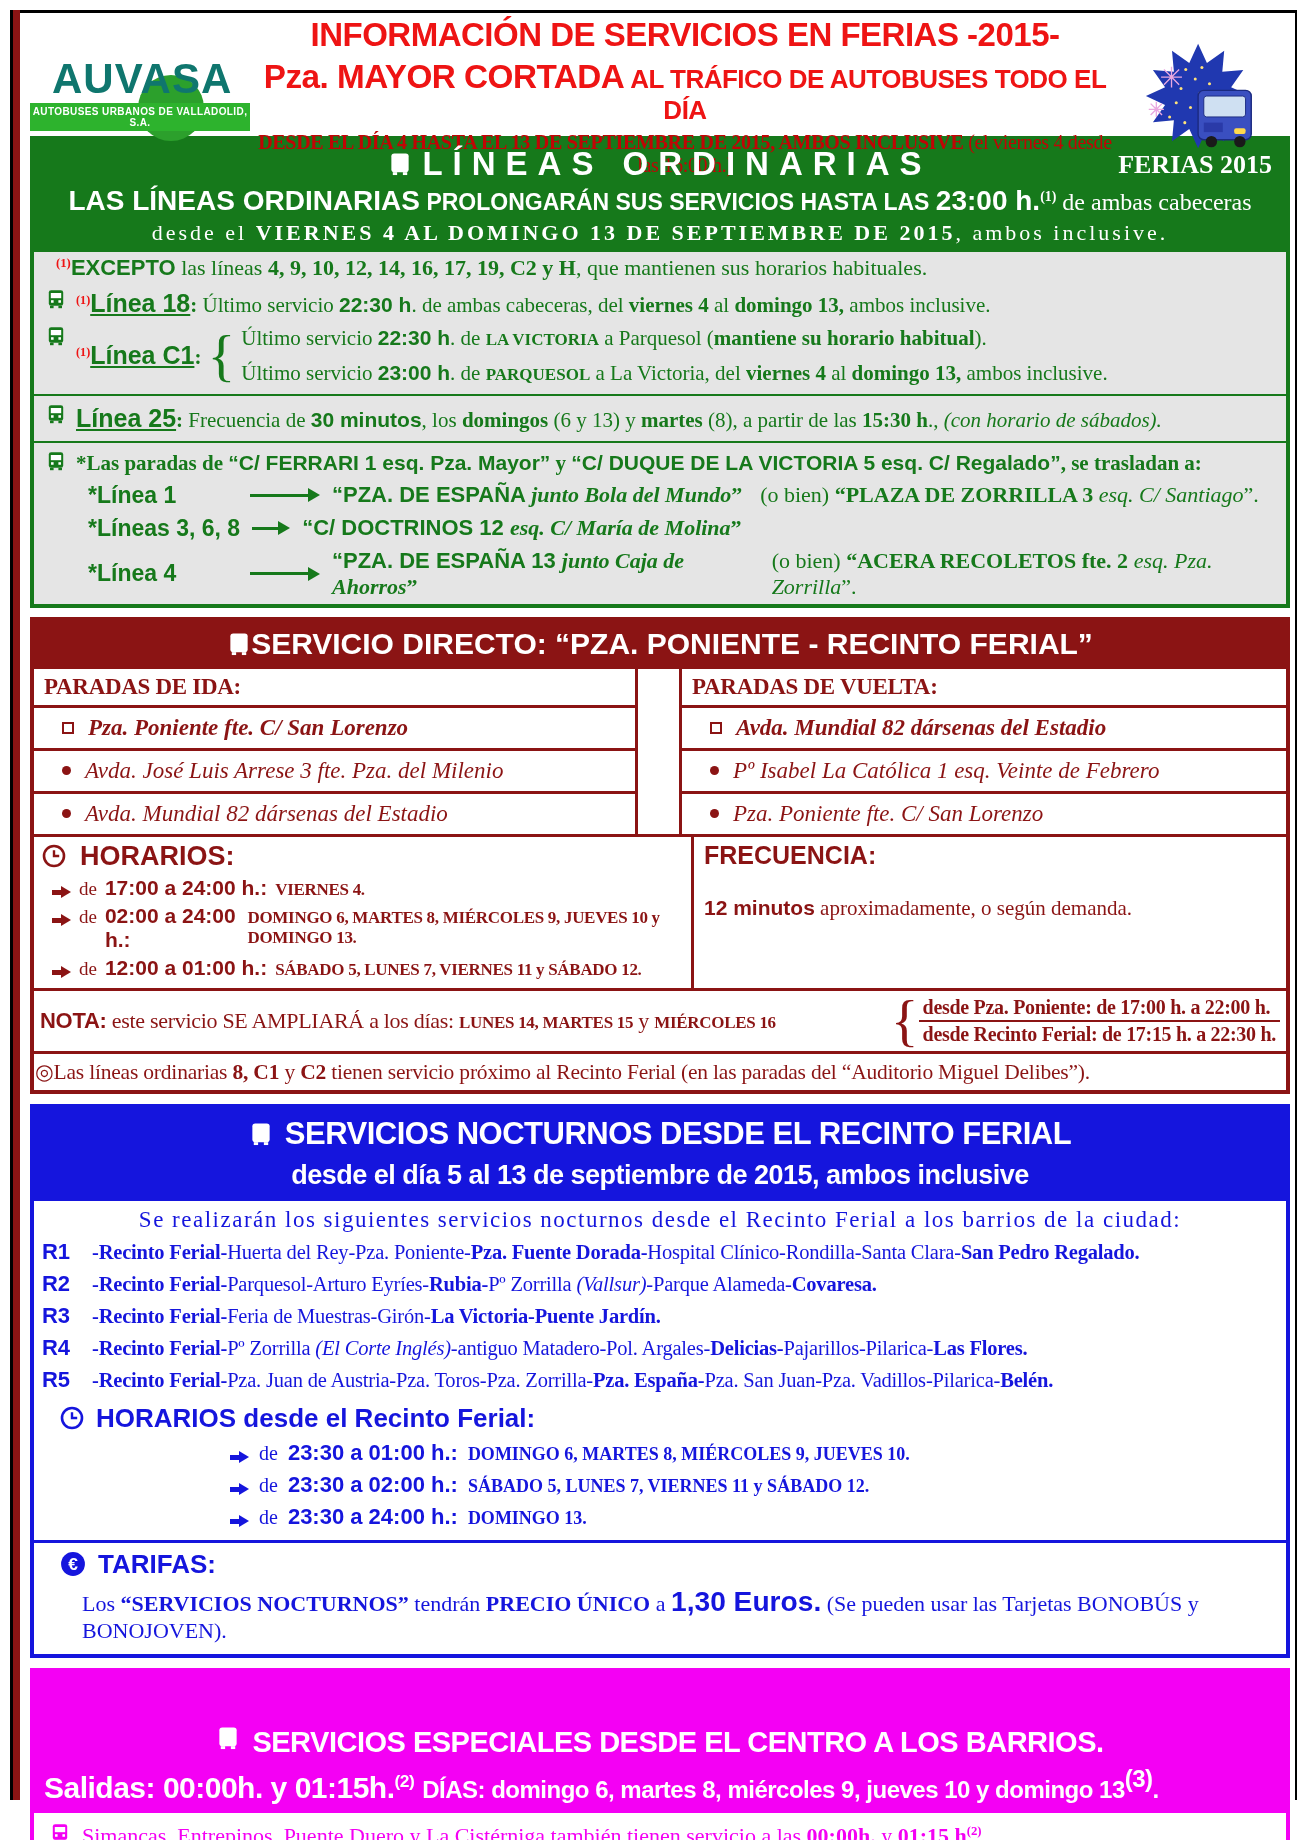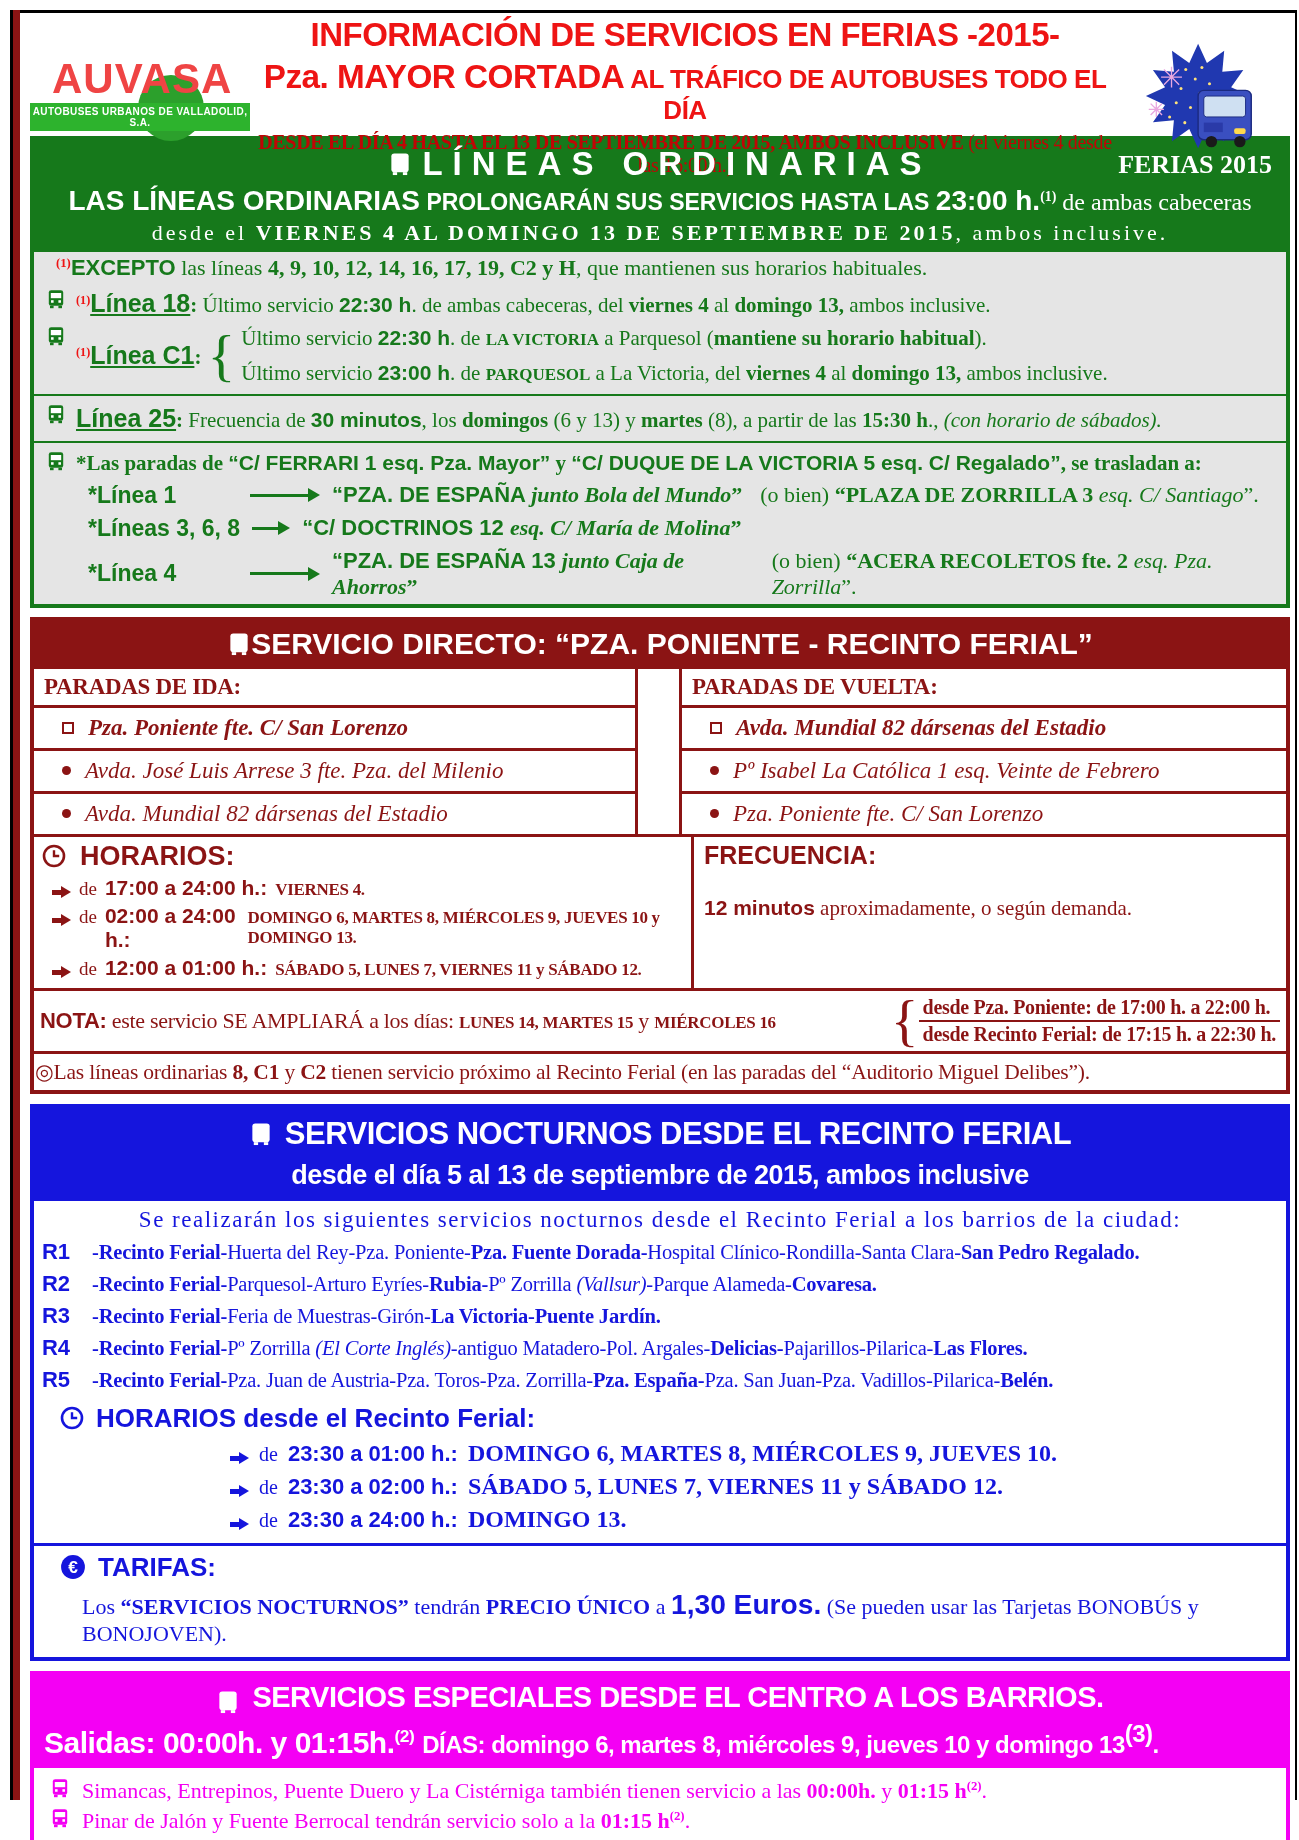--- a/index.html
+++ b/index.html
@@ -39,21 +39,21 @@
   .arrL{display:inline-flex;align-items:center;vertical-align:middle;margin:0 12px;}
   .arrL::before{content:'';width:58px;height:3px;background:currentColor;}
   .arrL::after{content:'';border-left:12px solid currentColor;border-top:7px solid transparent;border-bottom:7px solid transparent;}
   .arrL.short::before{width:26px;}
 
   
   .header{display:grid;grid-template-columns:225px 1fr 175px;align-items:center;height:116px;}
   .logo{position:relative;height:100px;width:220px;}
   .logo .circle{position:absolute;left:108px;top:28px;width:66px;height:66px;border-radius:50%;background:#2ca02c;}
   .logo .wordmark{position:absolute;left:22px;top:8px;font-family:"Liberation Sans",sans-serif;
-      font-weight:bold;font-size:42px;color:#ef4444;letter-spacing:1px;z-index:2;}
+      font-weight:bold;font-size:42px;color:#0f766e;letter-spacing:1px;z-index:2;}
   .logo .band{position:absolute;left:0px;top:56px;width:220px;background:#2db32d;color:#fff;
       font-family:"Liberation Sans",sans-serif;font-weight:bold;font-size:10px;text-align:center;
       padding:3px 0;z-index:3;letter-spacing:0.4px;}
   .htitles{text-align:center;line-height:1.15;}
   .htitle1{color:var(--red);font-family:"Liberation Sans",sans-serif;font-weight:bold;font-size:33px;letter-spacing:-0.5px;}
   .htitle2{color:var(--red);font-family:"Liberation Sans",sans-serif;font-weight:bold;font-size:26px;margin-top:4px;letter-spacing:-0.5px;}
   .hdates{color:var(--dred);font-size:20px;margin-top:5px;letter-spacing:-0.3px;}
   .fireworks{width:170px;height:112px;}
 
   
@@ -112,29 +112,29 @@
   .btitle{font-family:"Liberation Sans",sans-serif;font-weight:bold;font-size:31px;display:inline-flex;align-items:center;gap:12px;letter-spacing:-0.5px;}
   .bsub{font-family:"Liberation Sans",sans-serif;font-weight:bold;font-size:27px;margin-top:8px;letter-spacing:-0.5px;}
   .bwhite{background:#fff;padding:6px 8px;}
   .bintro{font-size:23px;letter-spacing:1.5px;text-align:center;}
   .ruta{display:flex;align-items:baseline;gap:14px;margin-top:6px;font-size:20.5px;letter-spacing:-0.2px;}
   .rid{font-family:"Liberation Sans",sans-serif;font-weight:bold;font-size:22px;flex:0 0 36px;}
   .bhor{margin-top:10px;padding-left:18px;}
   .bhtitle{display:flex;align-items:center;gap:12px;font-family:"Liberation Sans",sans-serif;font-weight:bold;font-size:26px;}
   .bhrow{display:flex;align-items:baseline;gap:10px;font-size:20px;margin-top:6px;padding-left:170px;}
   .bhrow .tm{font-family:"Liberation Sans",sans-serif;font-weight:bold;font-size:22px;}
-  .bhrow .dy{font-weight:bold;font-size:24px;}
+  .bhrow .dy{font-weight:bold;font-size:18px;}
   .bdivider{border-top:3px solid var(--blue);margin:10px -8px 6px;}
   .btarifas-title{display:flex;align-items:center;gap:12px;font-family:"Liberation Sans",sans-serif;font-weight:bold;font-size:26px;padding-left:18px;}
   .btarifas-body{font-size:22px;margin:6px 0 4px 40px;}
 
   
   .kbox{border:4px solid var(--magenta);margin-top:10px;color:var(--magenta);}
   .kband{background:var(--magenta);color:#fff;padding:6px 10px 8px;}
-  .ktitle{text-align:center;font-family:"Liberation Sans",sans-serif;font-weight:bold;font-size:29px;display:flex;align-items:flex-end;justify-content:center;gap:12px;letter-spacing:-0.5px;}
+  .ktitle{text-align:center;font-family:"Liberation Sans",sans-serif;font-weight:bold;font-size:29px;display:flex;align-items:flex-start;justify-content:center;gap:12px;letter-spacing:-0.5px;margin-top:48px;}
   .ksalidas{font-family:"Liberation Sans",sans-serif;font-weight:bold;font-size:30px;margin-top:6px;letter-spacing:-0.5px;}
   .kwhite{background:#fff;padding:6px 10px;}
   .krow{display:flex;align-items:flex-start;gap:12px;font-size:22px;margin-top:4px;padding-left:6px;}
   .knota{font-size:23px;margin-top:6px;}
 </style>
 </head>
 <body>
 
 <svg width="0" height="0" style="position:absolute">
   <defs>

